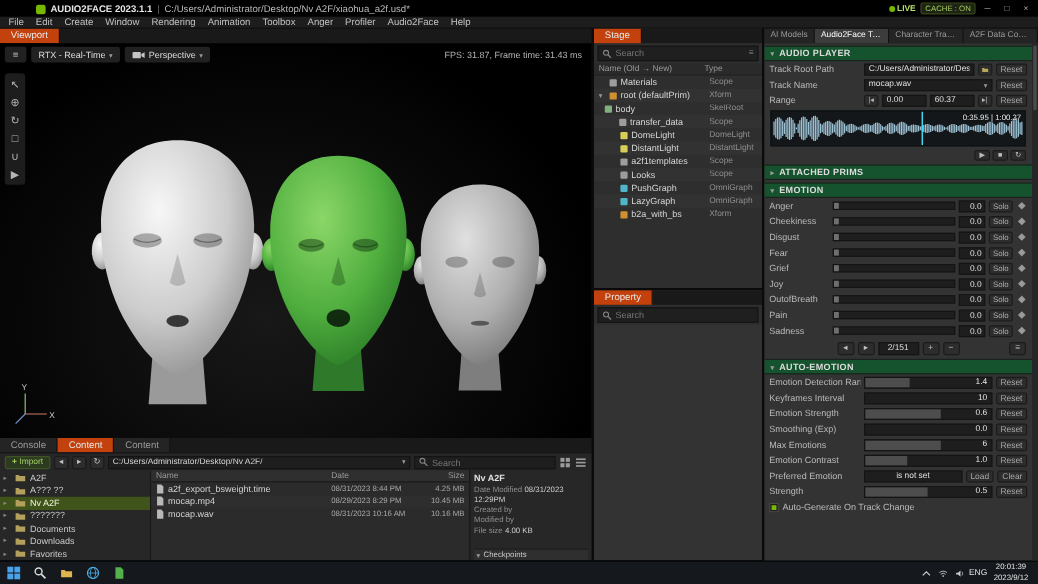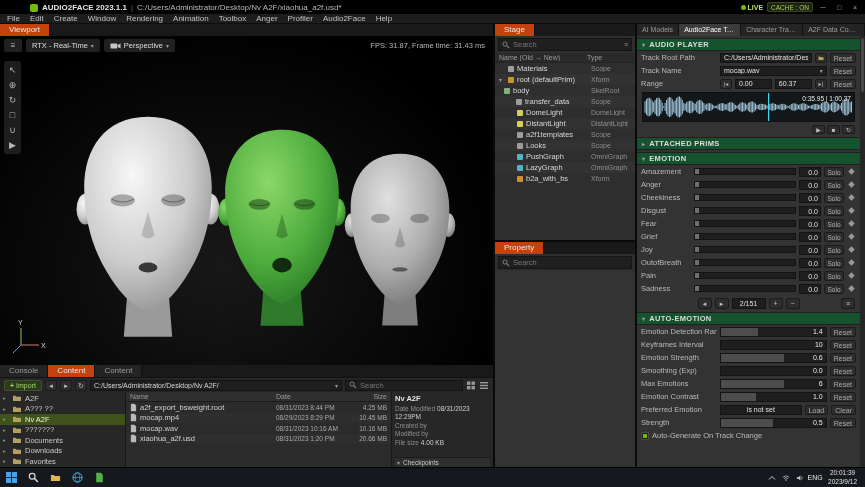--- a/index.html
+++ b/index.html
@@ -439,21 +439,21 @@
               <span class="fd">Date</span>
               <span class="fs">Size</span>
             </div>
             <div id="file-rows">
                 <div class="frow">
                   <span class="ficon icon">
                     <svg viewBox="0 0 8 10">
                       <path d="M1 0.6 L5 0.6 L7 2.6 L7 9.4 L1 9.4 Z" fill="currentColor"></path>
                     </svg>
                   </span>
-                  <span class="fname">a2f_export_bsweight.root</span>
+                  <span class="fname">a2f_export_bsweight.time</span>
                   <span class="fdate">08/31/2023 8:44 PM</span>
                   <span class="fsize">4.25 MB</span>
                 </div>
                 <div class="frow">
                   <span class="ficon icon">
                     <svg viewBox="0 0 8 10">
                       <path d="M1 0.6 L5 0.6 L7 2.6 L7 9.4 L1 9.4 Z" fill="currentColor"></path>
                     </svg>
                   </span>
                   <span class="fname">mocap.mp4</span>
@@ -462,30 +462,20 @@
                 </div>
                 <div class="frow">
                   <span class="ficon icon">
                     <svg viewBox="0 0 8 10">
                       <path d="M1 0.6 L5 0.6 L7 2.6 L7 9.4 L1 9.4 Z" fill="currentColor"></path>
                     </svg>
                   </span>
                   <span class="fname">mocap.wav</span>
                   <span class="fdate">08/31/2023 10:16 AM</span>
                   <span class="fsize">10.16 MB</span>
-                </div>
-                <div class="frow">
-                  <span class="ficon icon">
-                    <svg viewBox="0 0 8 10">
-                      <path d="M1 0.6 L5 0.6 L7 2.6 L7 9.4 L1 9.4 Z" fill="currentColor"></path>
-                    </svg>
-                  </span>
-                  <span class="fname">xiaohua_a2f.usd</span>
-                  <span class="fdate">08/31/2023 1:20 PM</span>
-                  <span class="fsize">20.66 MB</span>
                 </div>
               </div>
           </div>
           <div class="cb-details">
             <div class="dtitle">Nv A2F</div>
             <div id="detail-rows">
                 <div class="drow"><span class="dlabel">Date Modified</span><span class="dvalue">08/31/2023 12:29PM</span></div>
                 <div class="drow"><span class="dlabel">Created by</span><span class="dvalue"></span></div>
                 <div class="drow"><span class="dlabel">Modified by</span><span class="dvalue"></span></div>
                 <div class="drow"><span class="dlabel">File size</span><span class="dvalue">4.00 KB</span></div>
@@ -815,33 +805,20 @@
           <span class="tri">▸</span>
           <span>ATTACHED PRIMS</span>
         </div>
 
         <div class="sec-h">
           <span class="tri">▾</span>
           <span>EMOTION</span>
         </div>
         <div id="emotion-rows">
             <div class="erow">
-              <span class="elabel">Amazement</span>
-              <div class="egroove">
-                <i class="ehandle"></i>
-              </div>
-              <span class="evalue">0.0</span>
-              <span class="esolo">Solo</span>
-              <span class="ekey icon">
-                <svg viewBox="0 0 8 8">
-                  <rect x="2" y="2" width="4" height="4" transform="rotate(45 4 4)" fill="currentColor"></rect>
-                </svg>
-              </span>
-            </div>
-            <div class="erow">
               <span class="elabel">Anger</span>
               <div class="egroove">
                 <i class="ehandle"></i>
               </div>
               <span class="evalue">0.0</span>
               <span class="esolo">Solo</span>
               <span class="ekey icon">
                 <svg viewBox="0 0 8 8">
                   <rect x="2" y="2" width="4" height="4" transform="rotate(45 4 4)" fill="currentColor"></rect>
                 </svg>

